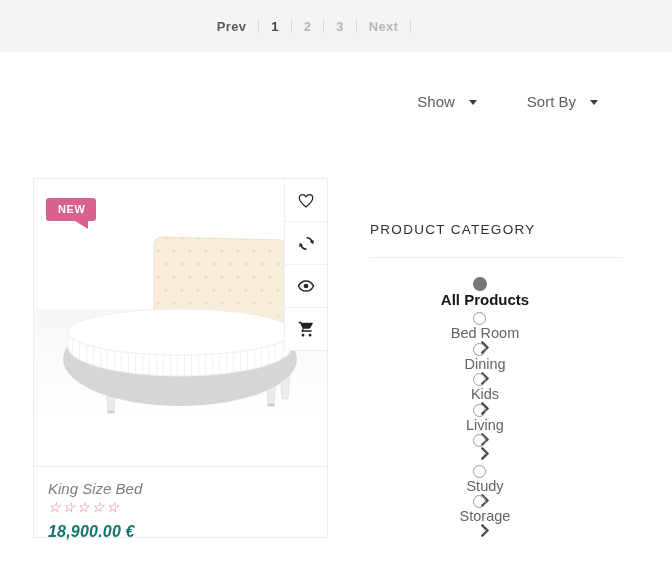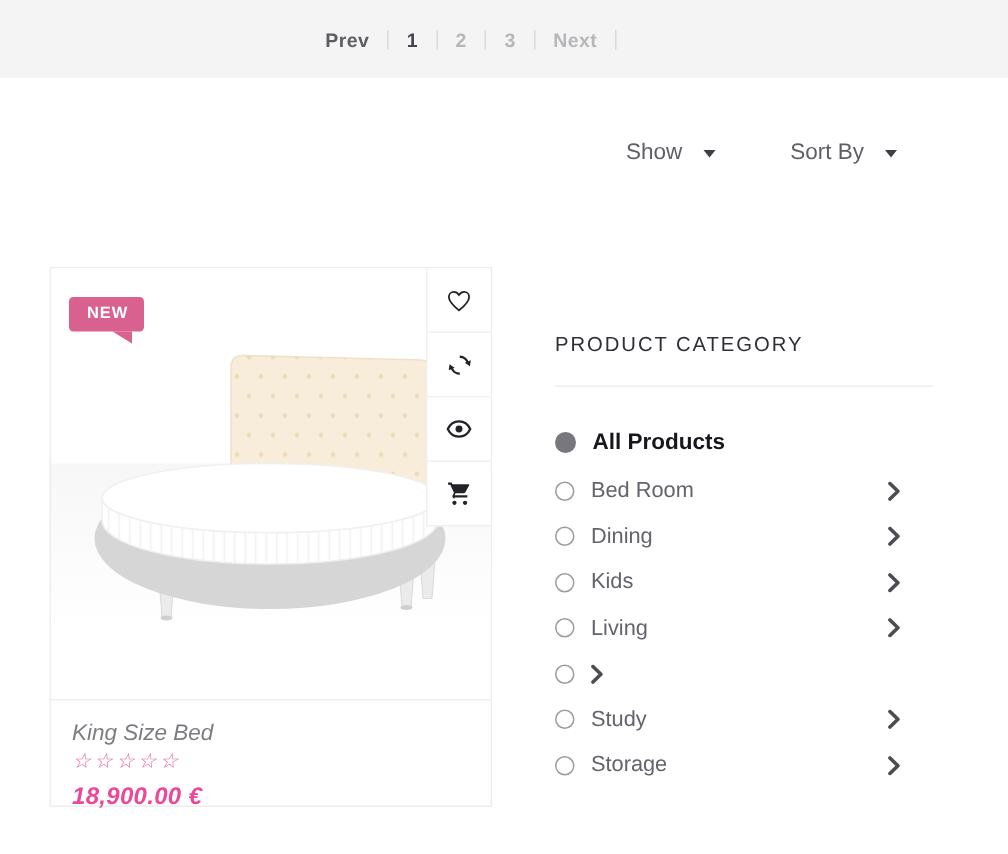--- a/index.html
+++ b/index.html
@@ -56,30 +56,30 @@
   .actions { position:absolute; top:0; right:0; width:43px; }
   .action-btn {
     width:43px; height:43px; background:#fff; cursor:pointer;
     border-left:1px solid #f0f0f0; border-bottom:1px solid #f0f0f0;
     display:flex; align-items:center; justify-content:center;
   }
 
   .card-info { padding:9px 14px 0 14px;font-style:italic; }
   .product-title { font-size:15px; color:#7c7c82; margin-top:4px; cursor:pointer; }
   .stars { font-size:14px; color:#e7679c; letter-spacing:2px; margin-top:2px; line-height:16px; }
-  .price { font-size:16px; font-weight:bold; color:#ec4899; margin-top:8px; letter-spacing:.2px; }
+  .price { font-size:16px; font-weight:bold; color:#0f766e; margin-top:8px; letter-spacing:.2px; }
 
   
   .sidebar { position:absolute; left:370px; top:186px; width:252px; }
   .sidebar-heading { font-size:13.5px; color:#2f2f38; letter-spacing:1.3px; font-weight:500;margin-top:36px; }
   .sidebar-divider { border-bottom:1px solid #ededed; margin-top:20px; }
   .cat-list { margin-top:19px; }
   .cat-item {
     display:flex; align-items:center; height:30.5px; padding-right:22px;
-    font-size:14.5px; color:#63636b; cursor:pointer;
+    font-size:14.5px; color:#63636b; cursor:pointer;flex-direction:column;
   }
   .cat-item.all { height:35px; font-weight:bold; color:#16161c; font-size:15px; }
   .radio {
     width:13px; height:13px; border-radius:50%;
     border:1.3px solid #9b9ba1; margin-right:11px; flex:0 0 13px;
   }
   .radio.filled { background:#77777d; border:none; width:14px; height:14px; flex-basis:14px; }
   .cat-label { flex:1; }
   .chev { display:flex; align-items:center; }
 </style>

